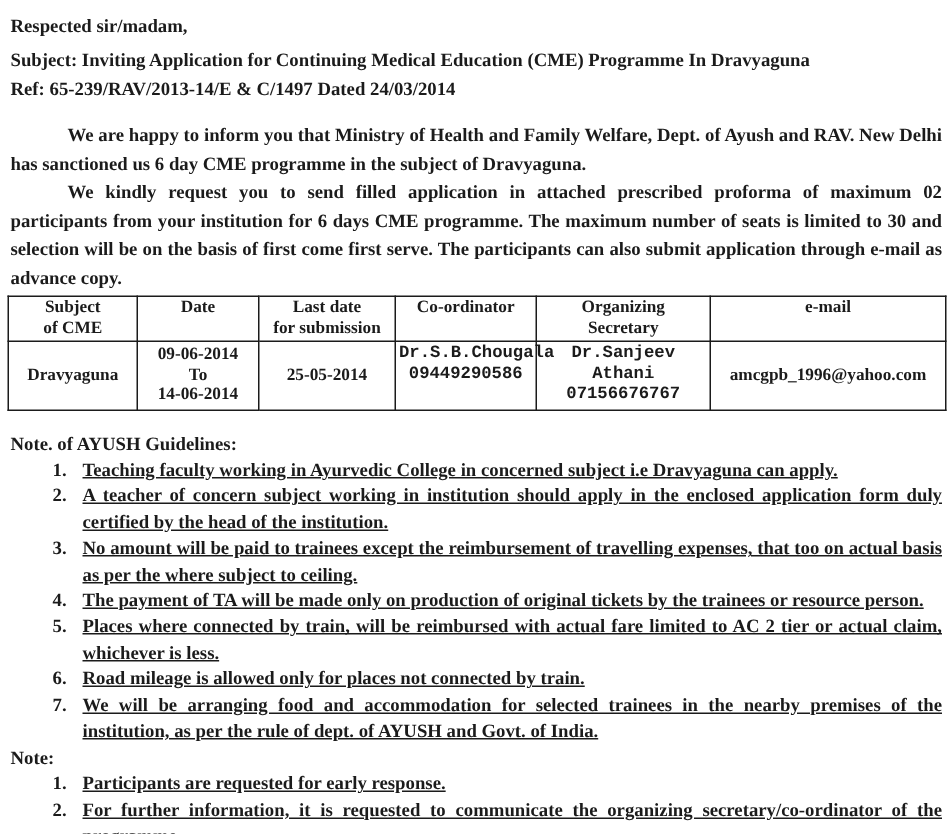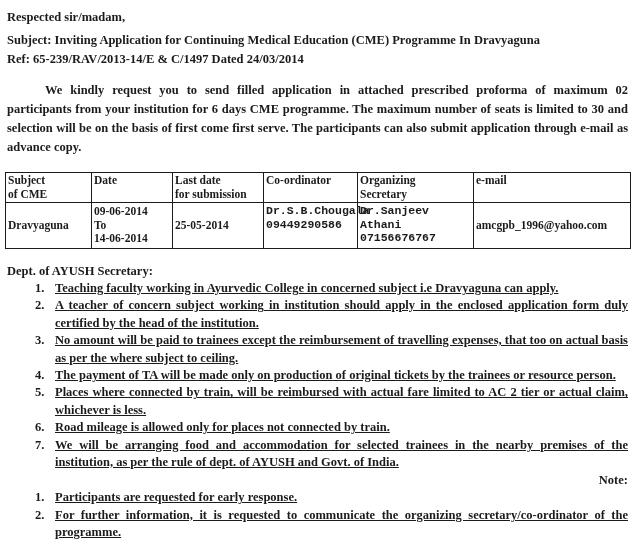--- a/index.html
+++ b/index.html
@@ -20,24 +20,24 @@
   .body-para {
     margin-top: 0;
     text-align: justify;
     text-indent: 38px;
   }
   .para-block { margin-top: 12px; }
   table.cme-table {
     border-collapse: collapse;
     table-layout: fixed;
     width: 625px;
-    margin: 15px 0 0 -2px;
+    margin: 2px 0 0 -2px;
     font-size: 11.5px;
     line-height: 13.5px;
-    text-align: left;
+    text-align: center;
     font-weight: 700;
   }
   table.cme-table th, table.cme-table td {
     border: 1.5px solid #1b1b1b;
     white-space: pre-line;
     padding: 1px 2px;
     font-weight: 700;
   }
   table.cme-table th { height: 29px; vertical-align: top; }
   table.cme-table td { height: 46px; vertical-align: middle; }
@@ -54,31 +54,32 @@
     position: relative;
     text-align: justify;
     line-height: 17.4px;
     text-decoration: underline;
   }
   ol.doc-list li::before {
     content: counter(item) ".";
     position: absolute;
     left: -20px;
   }
-  .note-heading { line-height: 18px; text-align: right; }
+  .note-heading { line-height: 18px; }
 </style>
 </head>
 <body>
 
 <div class="salutation">Respected sir/madam,</div>
 
 <div class="subject-line"><span>Subject:</span><span> Inviting Application for Continuing Medical Education (CME) Programme In Dravyaguna</span></div>
 <div class="ref-line"><span>Ref:</span><span> 65-239/RAV/2013-14/E &amp; C/1497 Dated 24/03/2014</span></div>
 
 <div class="para-block">
+  <p class="body-para">We are happy to inform you that Ministry of Health and Family Welfare, Dept. of Ayush and RAV. New Delhi has sanctioned us 6 day CME programme in the subject of Dravyaguna.</p>
   <p class="body-para">We kindly request you to send filled application in attached prescribed proforma of maximum 02 participants from your institution for 6 days CME programme. The maximum number of seats is limited to 30 and selection will be on the basis of first come first serve. The participants can also submit application through e-mail as advance copy.</p>
 </div>
 
 <table class="cme-table">
   <colgroup>
     <col style="width:86px">
       <col style="width:81px">
       <col style="width:91px">
     <col style="width:94px">
       <col style="width:116px">
@@ -106,21 +107,21 @@
       <td>25-05-2014</td>
       <td class="v-top">Dr.S.B.Chougala
 09449290586</td>
       <td class="v-top">Dr.Sanjeev Athani
 07156676767</td>
       <td>amcgpb_1996@yahoo.com</td>
     </tr>
   </tbody>
 </table>
 
-<div class="section-heading">Dept. of AYUSH Secretary:</div>
+<div class="section-heading">Note. of AYUSH Guidelines:</div>
 <ol class="doc-list">
   <li>Teaching faculty working in Ayurvedic College in concerned subject i.e Dravyaguna can apply.</li>
   <li>A teacher of concern subject working in institution should apply in the enclosed application form duly certified by the head of the institution.</li>
   <li>No amount will be paid to trainees except the reimbursement of travelling expenses, that too on actual basis as per the where subject to ceiling.</li>
   <li>The payment of TA will be made only on production of original tickets by the trainees or resource person.</li>
   <li>Places where connected by train, will be reimbursed with actual fare limited to AC 2 tier or actual claim, whichever is less.</li>
   <li>Road mileage is allowed only for places not connected by train.</li>
   <li>We will be arranging food and accommodation for selected trainees in the nearby premises of the institution, as per the rule of dept. of AYUSH and Govt. of India.</li>
 </ol>
 

